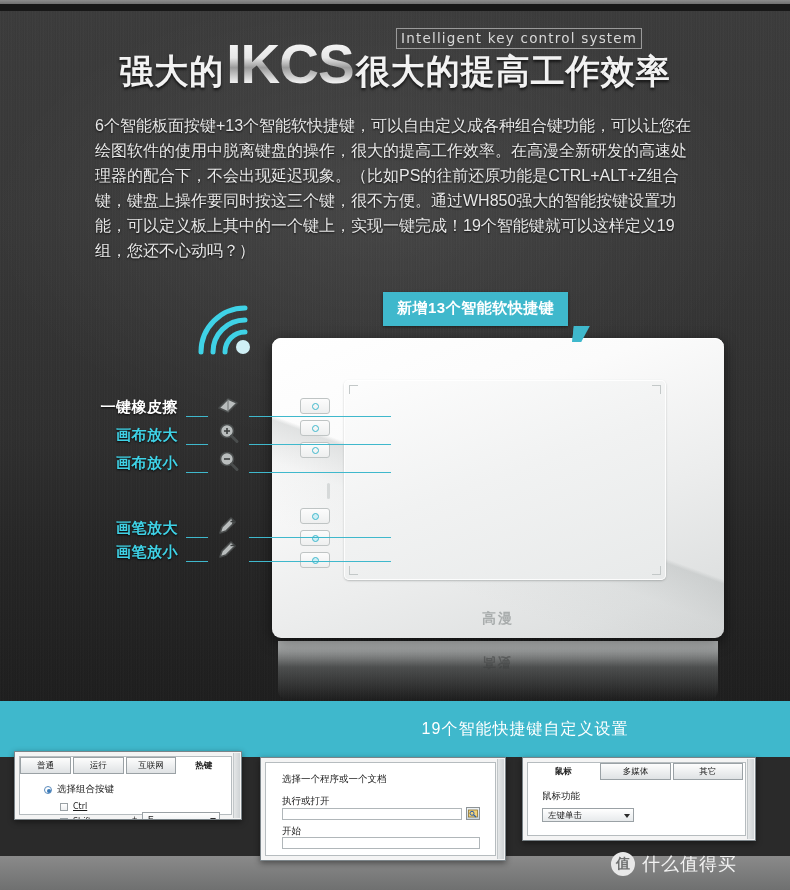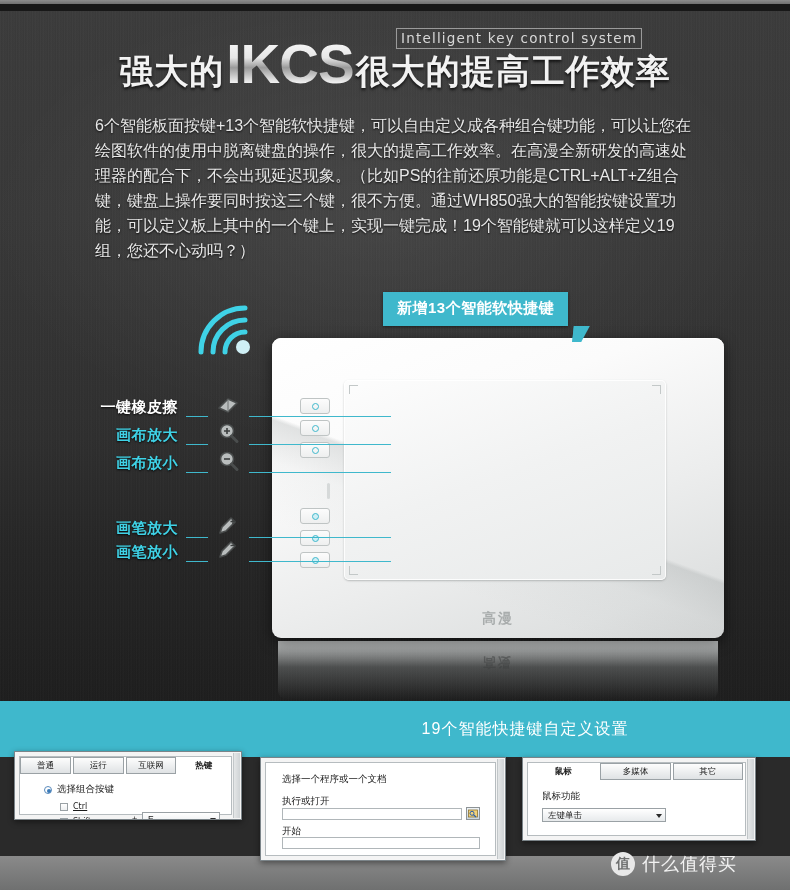--- a/index.html
+++ b/index.html
@@ -526,21 +526,21 @@
   </div>
 
   <div class="dlg" id="dlg-mouse">
     <div class="dlg-inner">
       <div class="tabstrip">
         <div class="tab active">鼠标</div>
         <div class="tab">多媒体</div>
         <div class="tab">其它</div>
       </div>
       <div class="d3-lab">鼠标功能</div>
-      <div class="combo" style="left:14px; top:45px; width:124px;">
+      <div class="combo" style="left:14px; top:45px; width:92px;">
         <span>左键单击</span>
         <span class="arrow"></span>
       </div>
     </div>
     <div class="dlg-scroll"></div>
   </div>
 
   <div class="watermark">
     <span class="wm-logo">值</span>
     <span class="wm-text">什么值得买</span>

